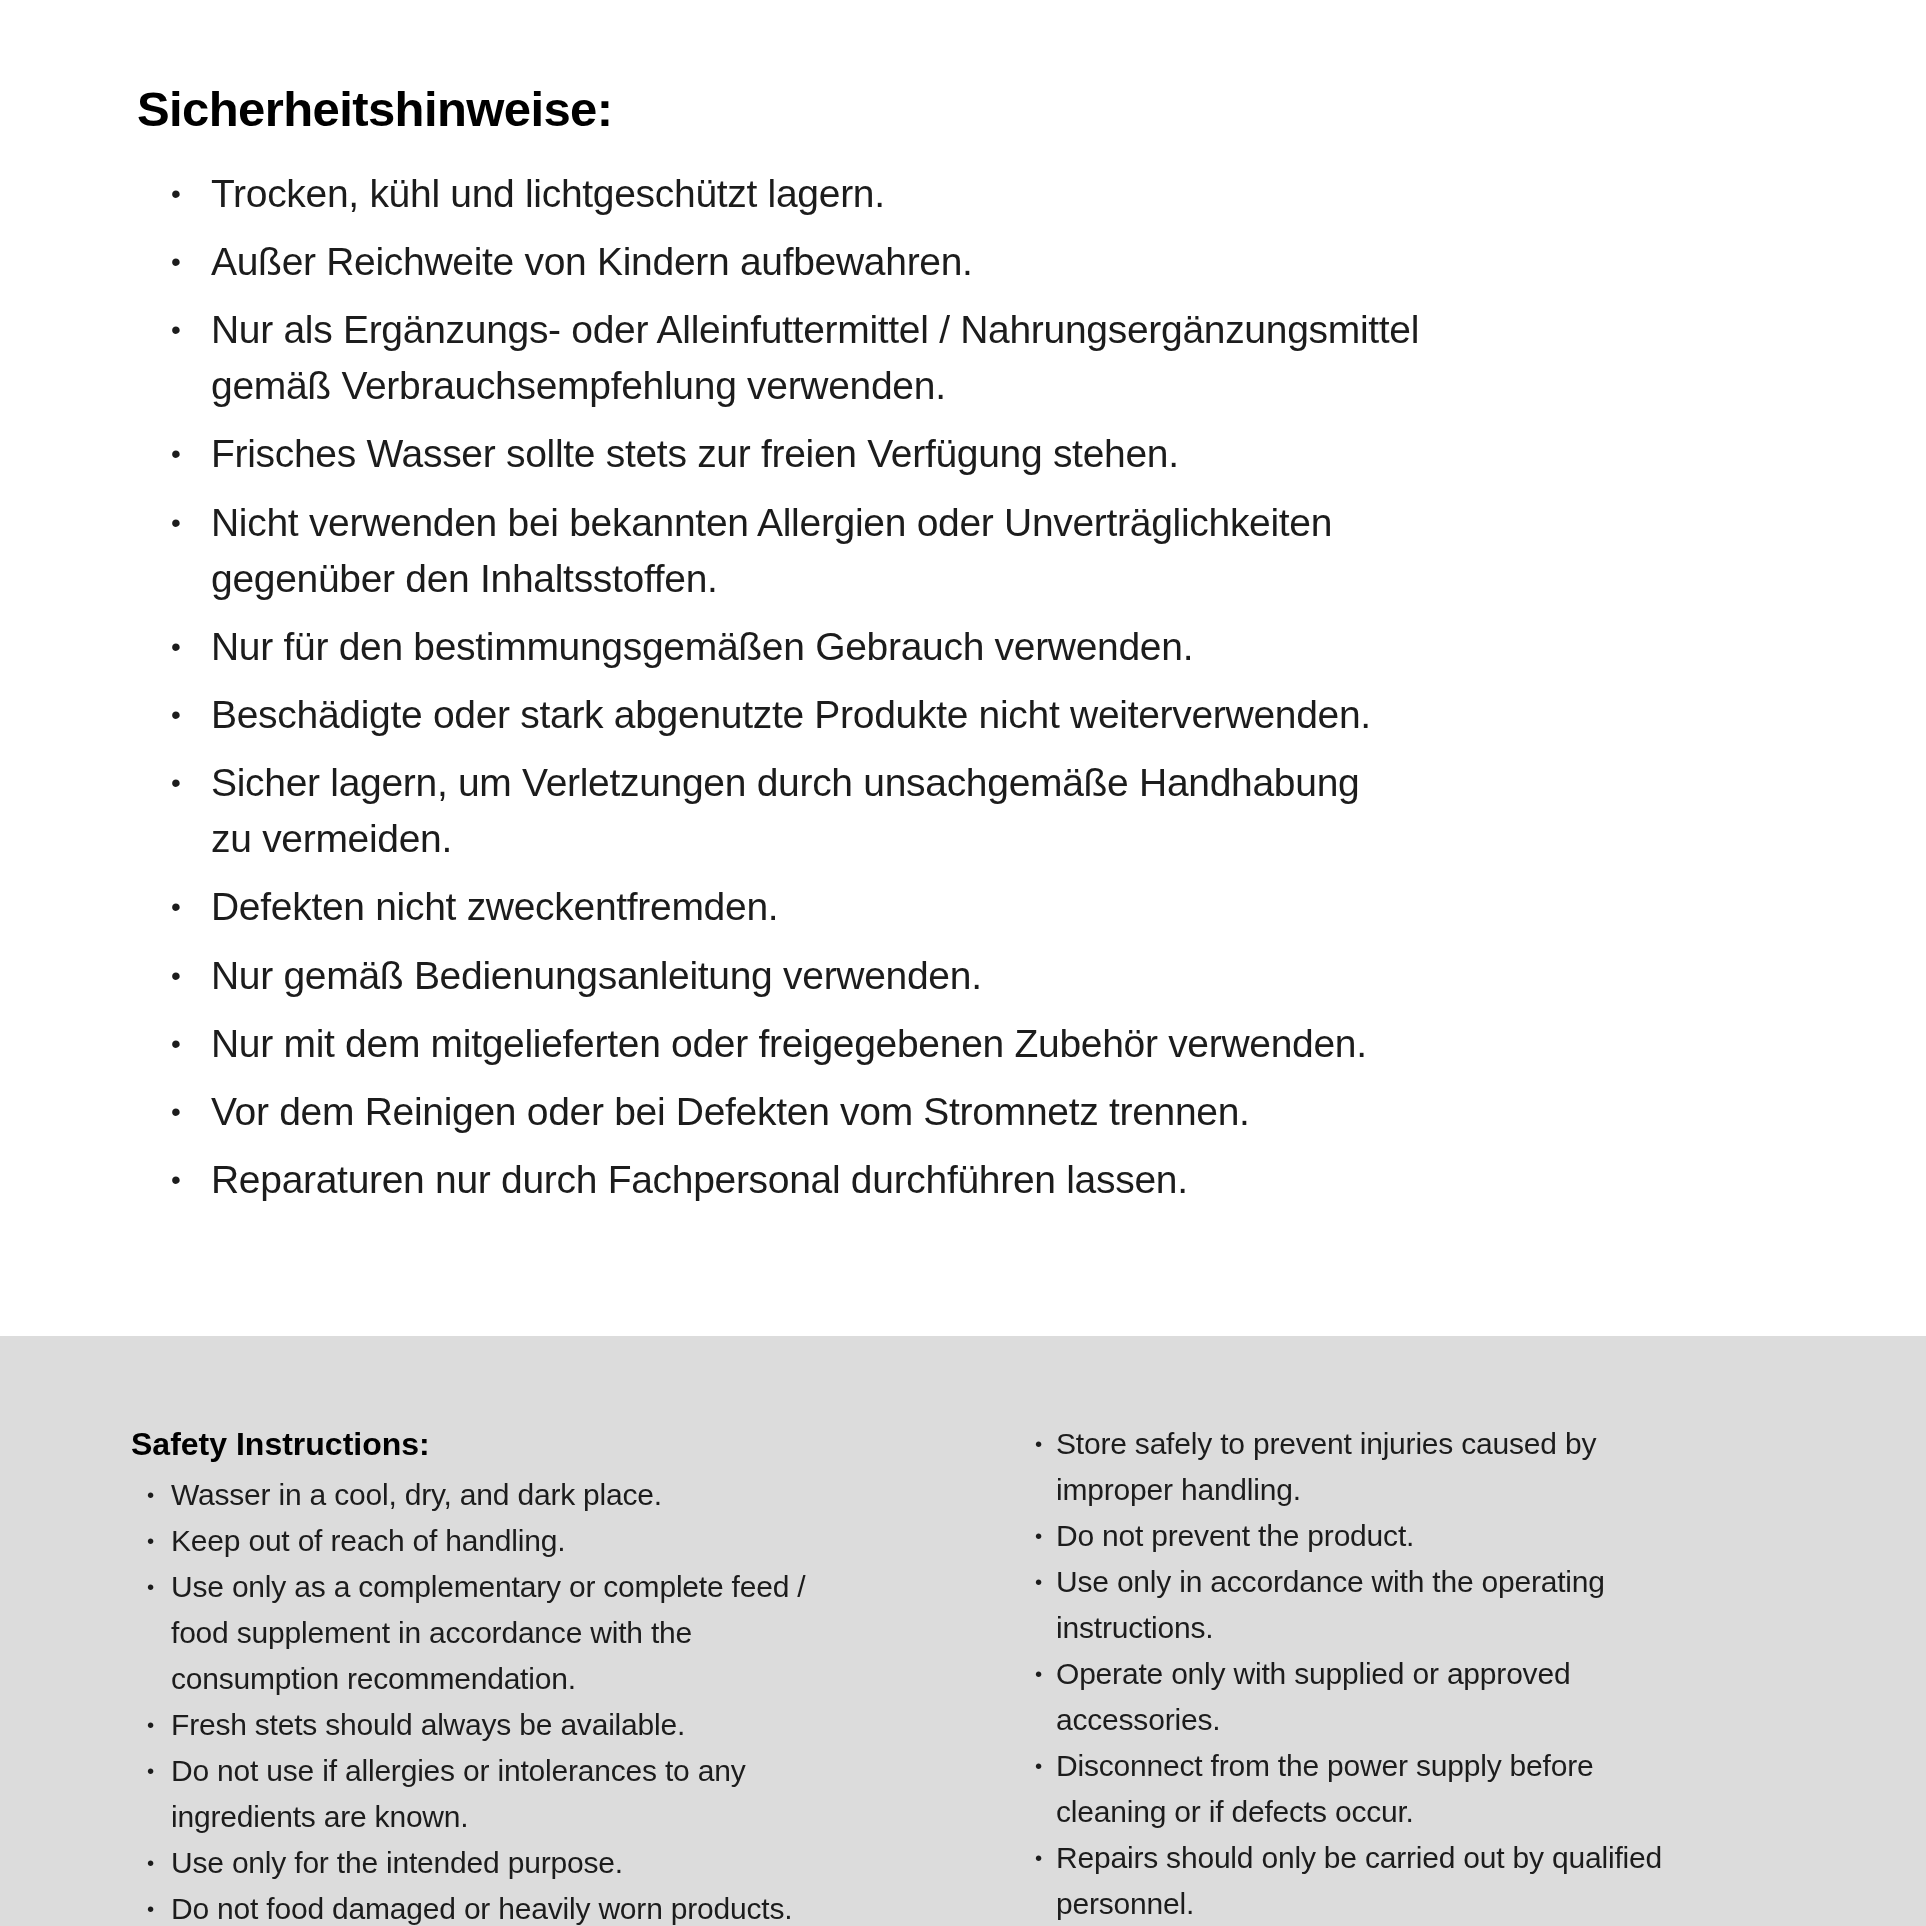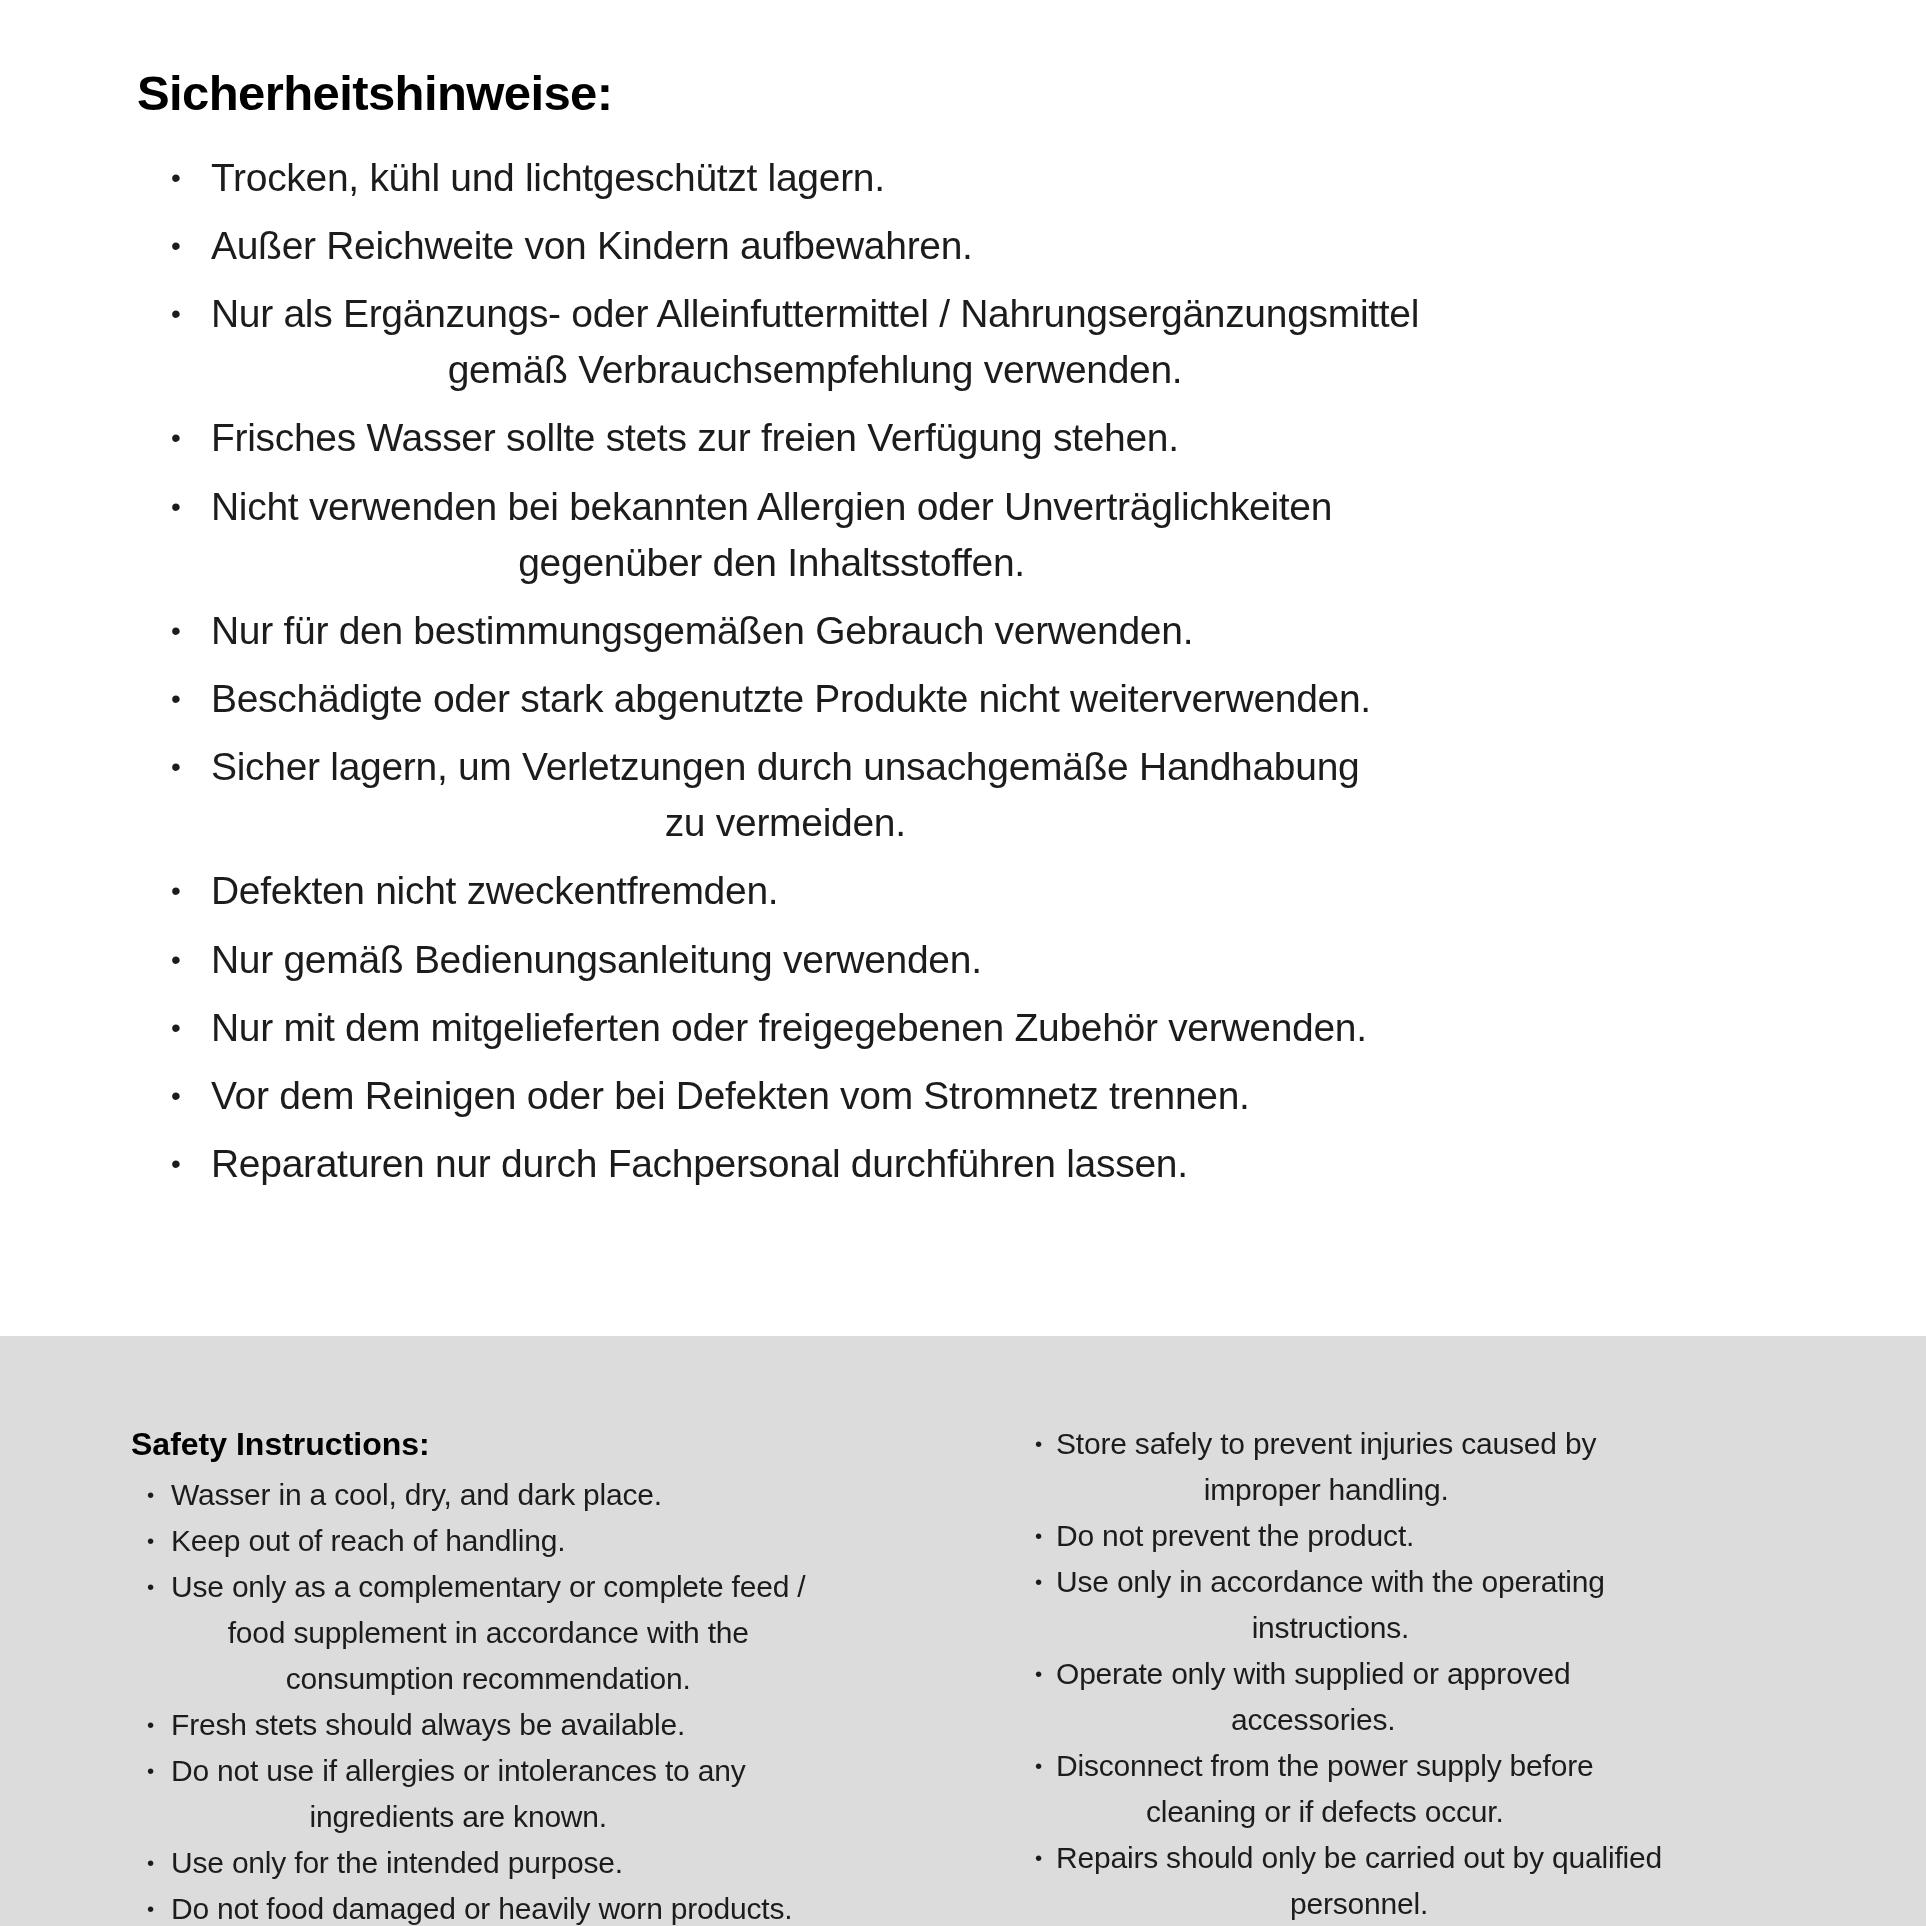--- a/index.html
+++ b/index.html
@@ -7,21 +7,21 @@
     position: relative;
     width: 1926px;
     height: 1926px;
     background: #ffffff;
     font-family: "Liberation Sans", sans-serif;
     color: #1c1c1c;
     overflow: hidden;
   }
 
   
-  .de { position: absolute; left: 0; top: 0; width: 1926px; }
+  .de { position: absolute; left: 0; top: 16px; width: 1926px; }
   .de h1 {
     margin: 67px 0 0 137px;
     font-size: 49px;
     line-height: 1.1;
     font-weight: 700;
     color: #000000;
     letter-spacing: -0.6px;
   }
   .de ul {
     list-style: none;
@@ -35,21 +35,21 @@
     font-size: 39px;
     line-height: 56px;
     letter-spacing: -0.3px;
   }
   .dot {
     flex: none;
     width: 40px;
     font-size: 28px;
     line-height: inherit;
   }
-  .txt { white-space: pre-line; text-align: center; }
+  .txt { white-space: pre-line; }
 
   
   .en {
     position: absolute;
     left: 0;
     top: 1336px;
     width: 1926px;
     height: 602px;
   }
   .en-inner {

